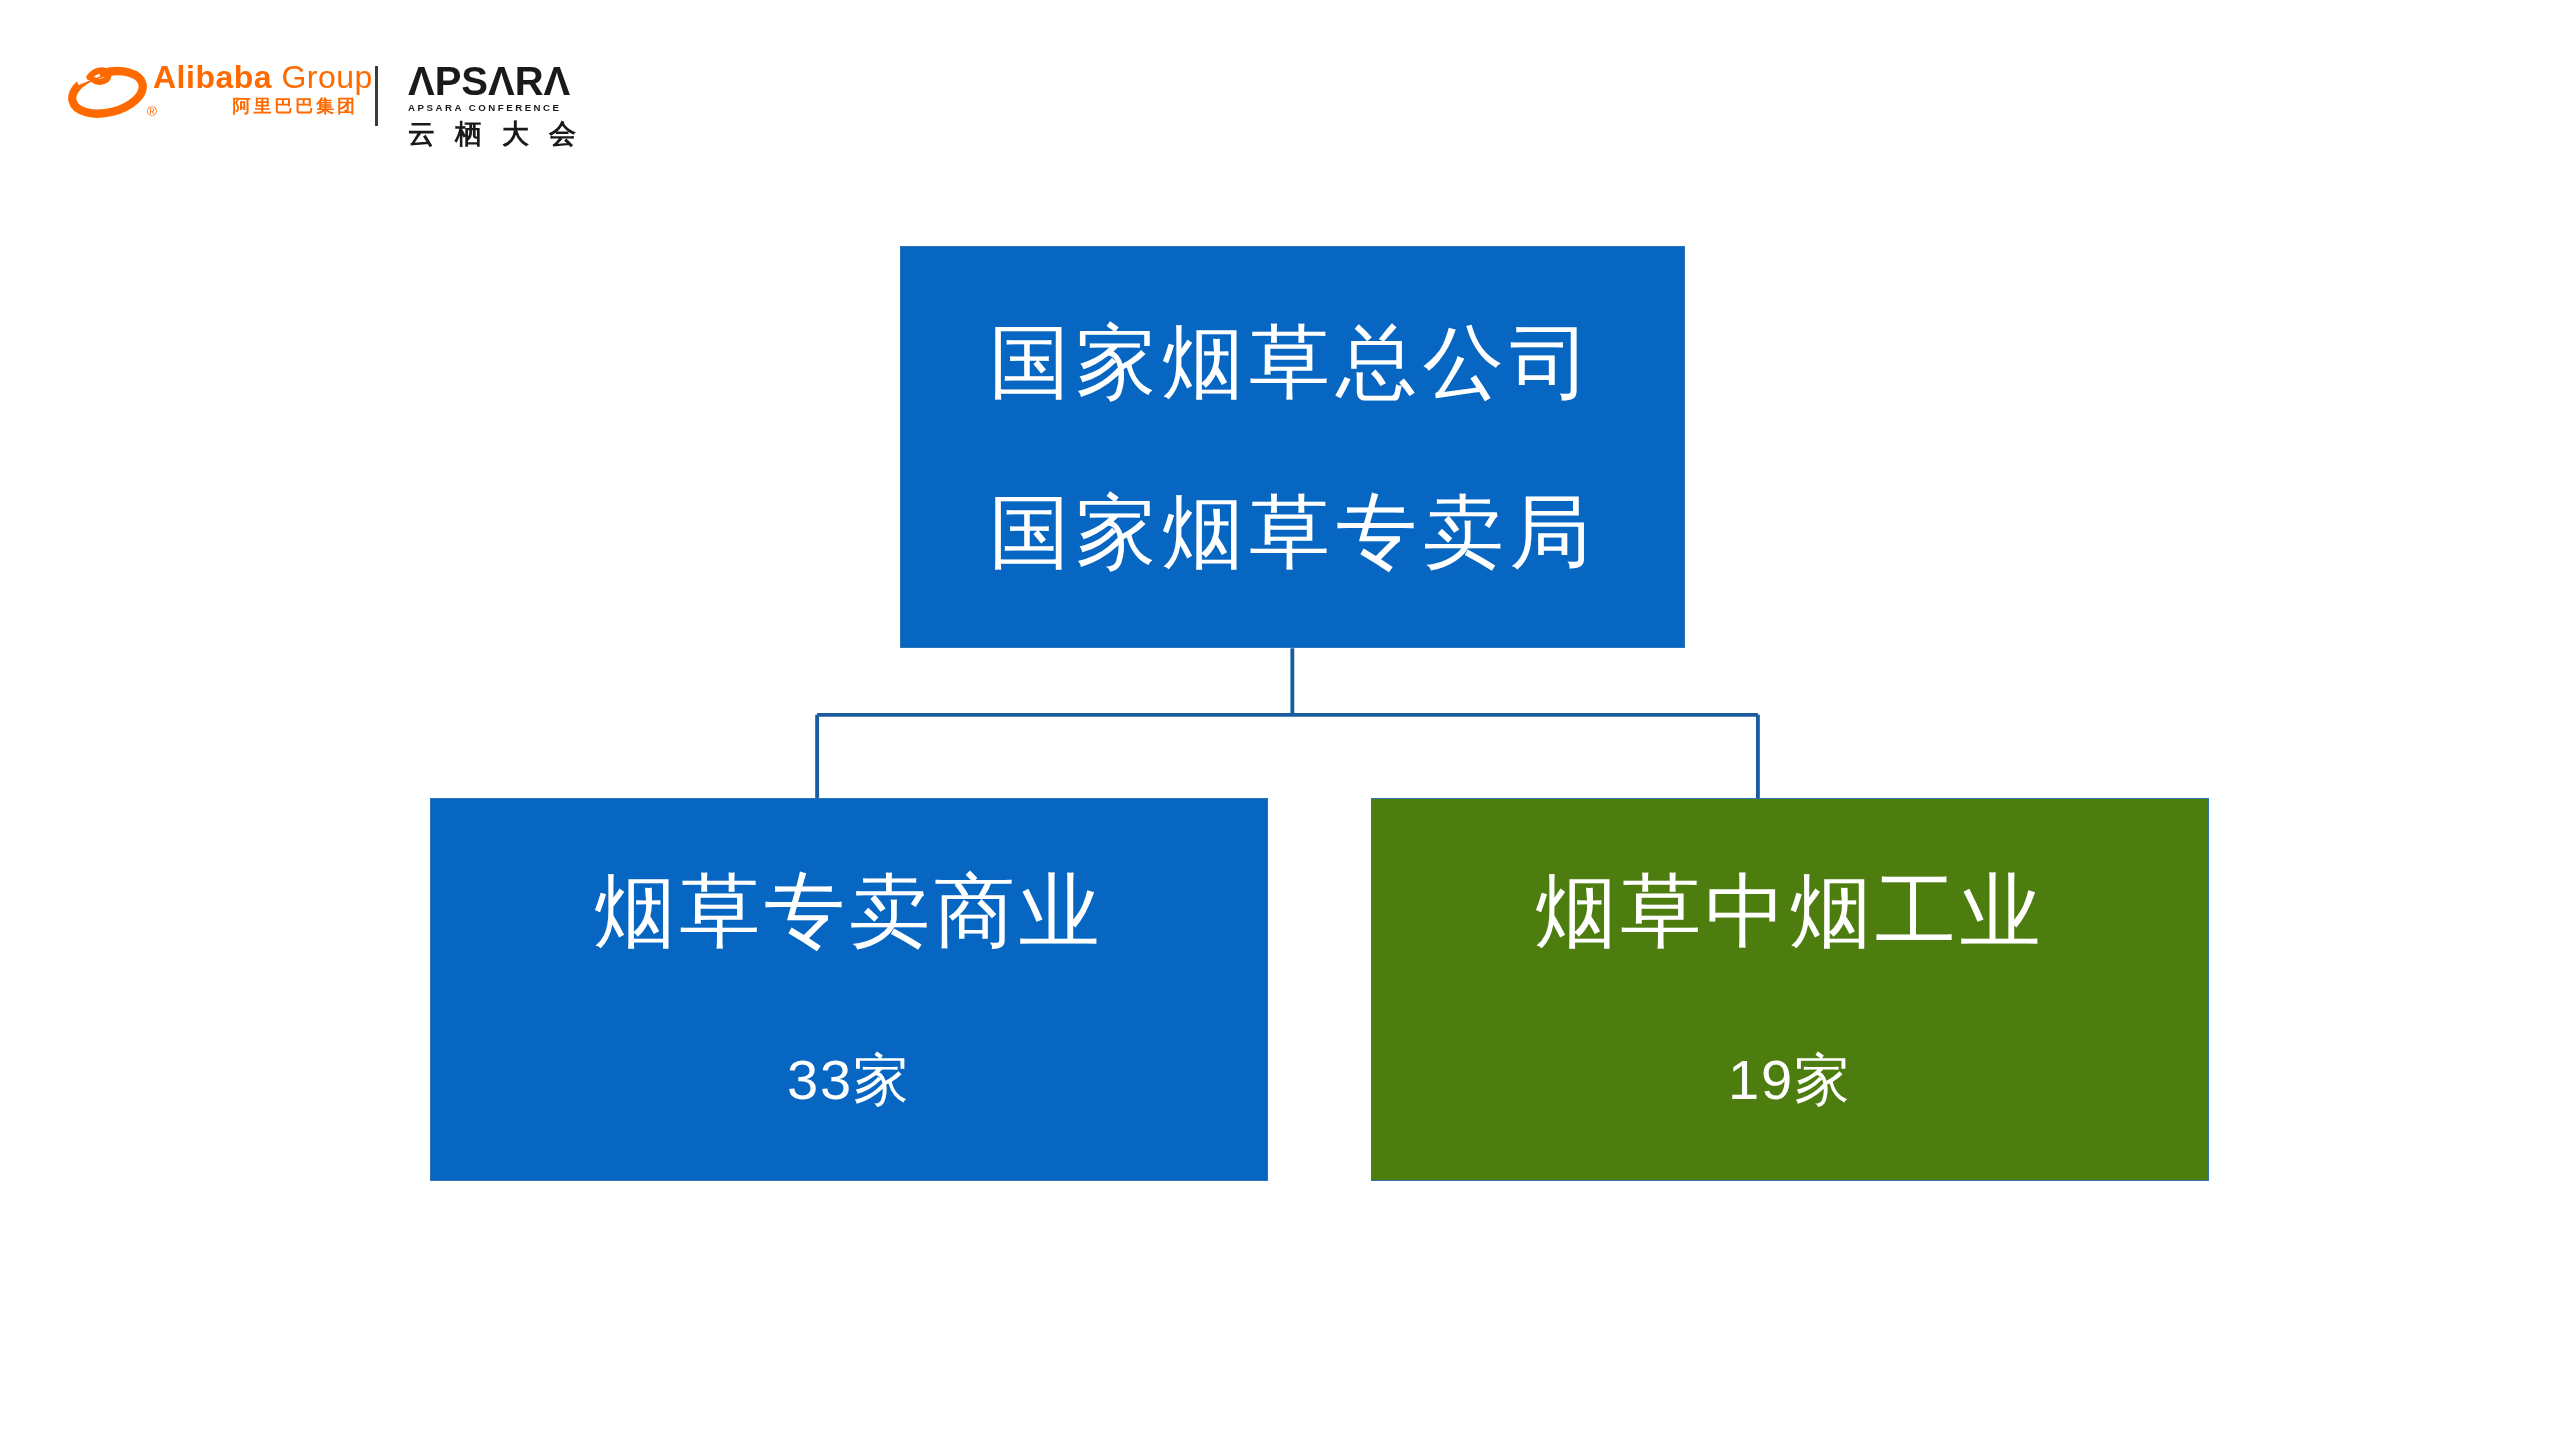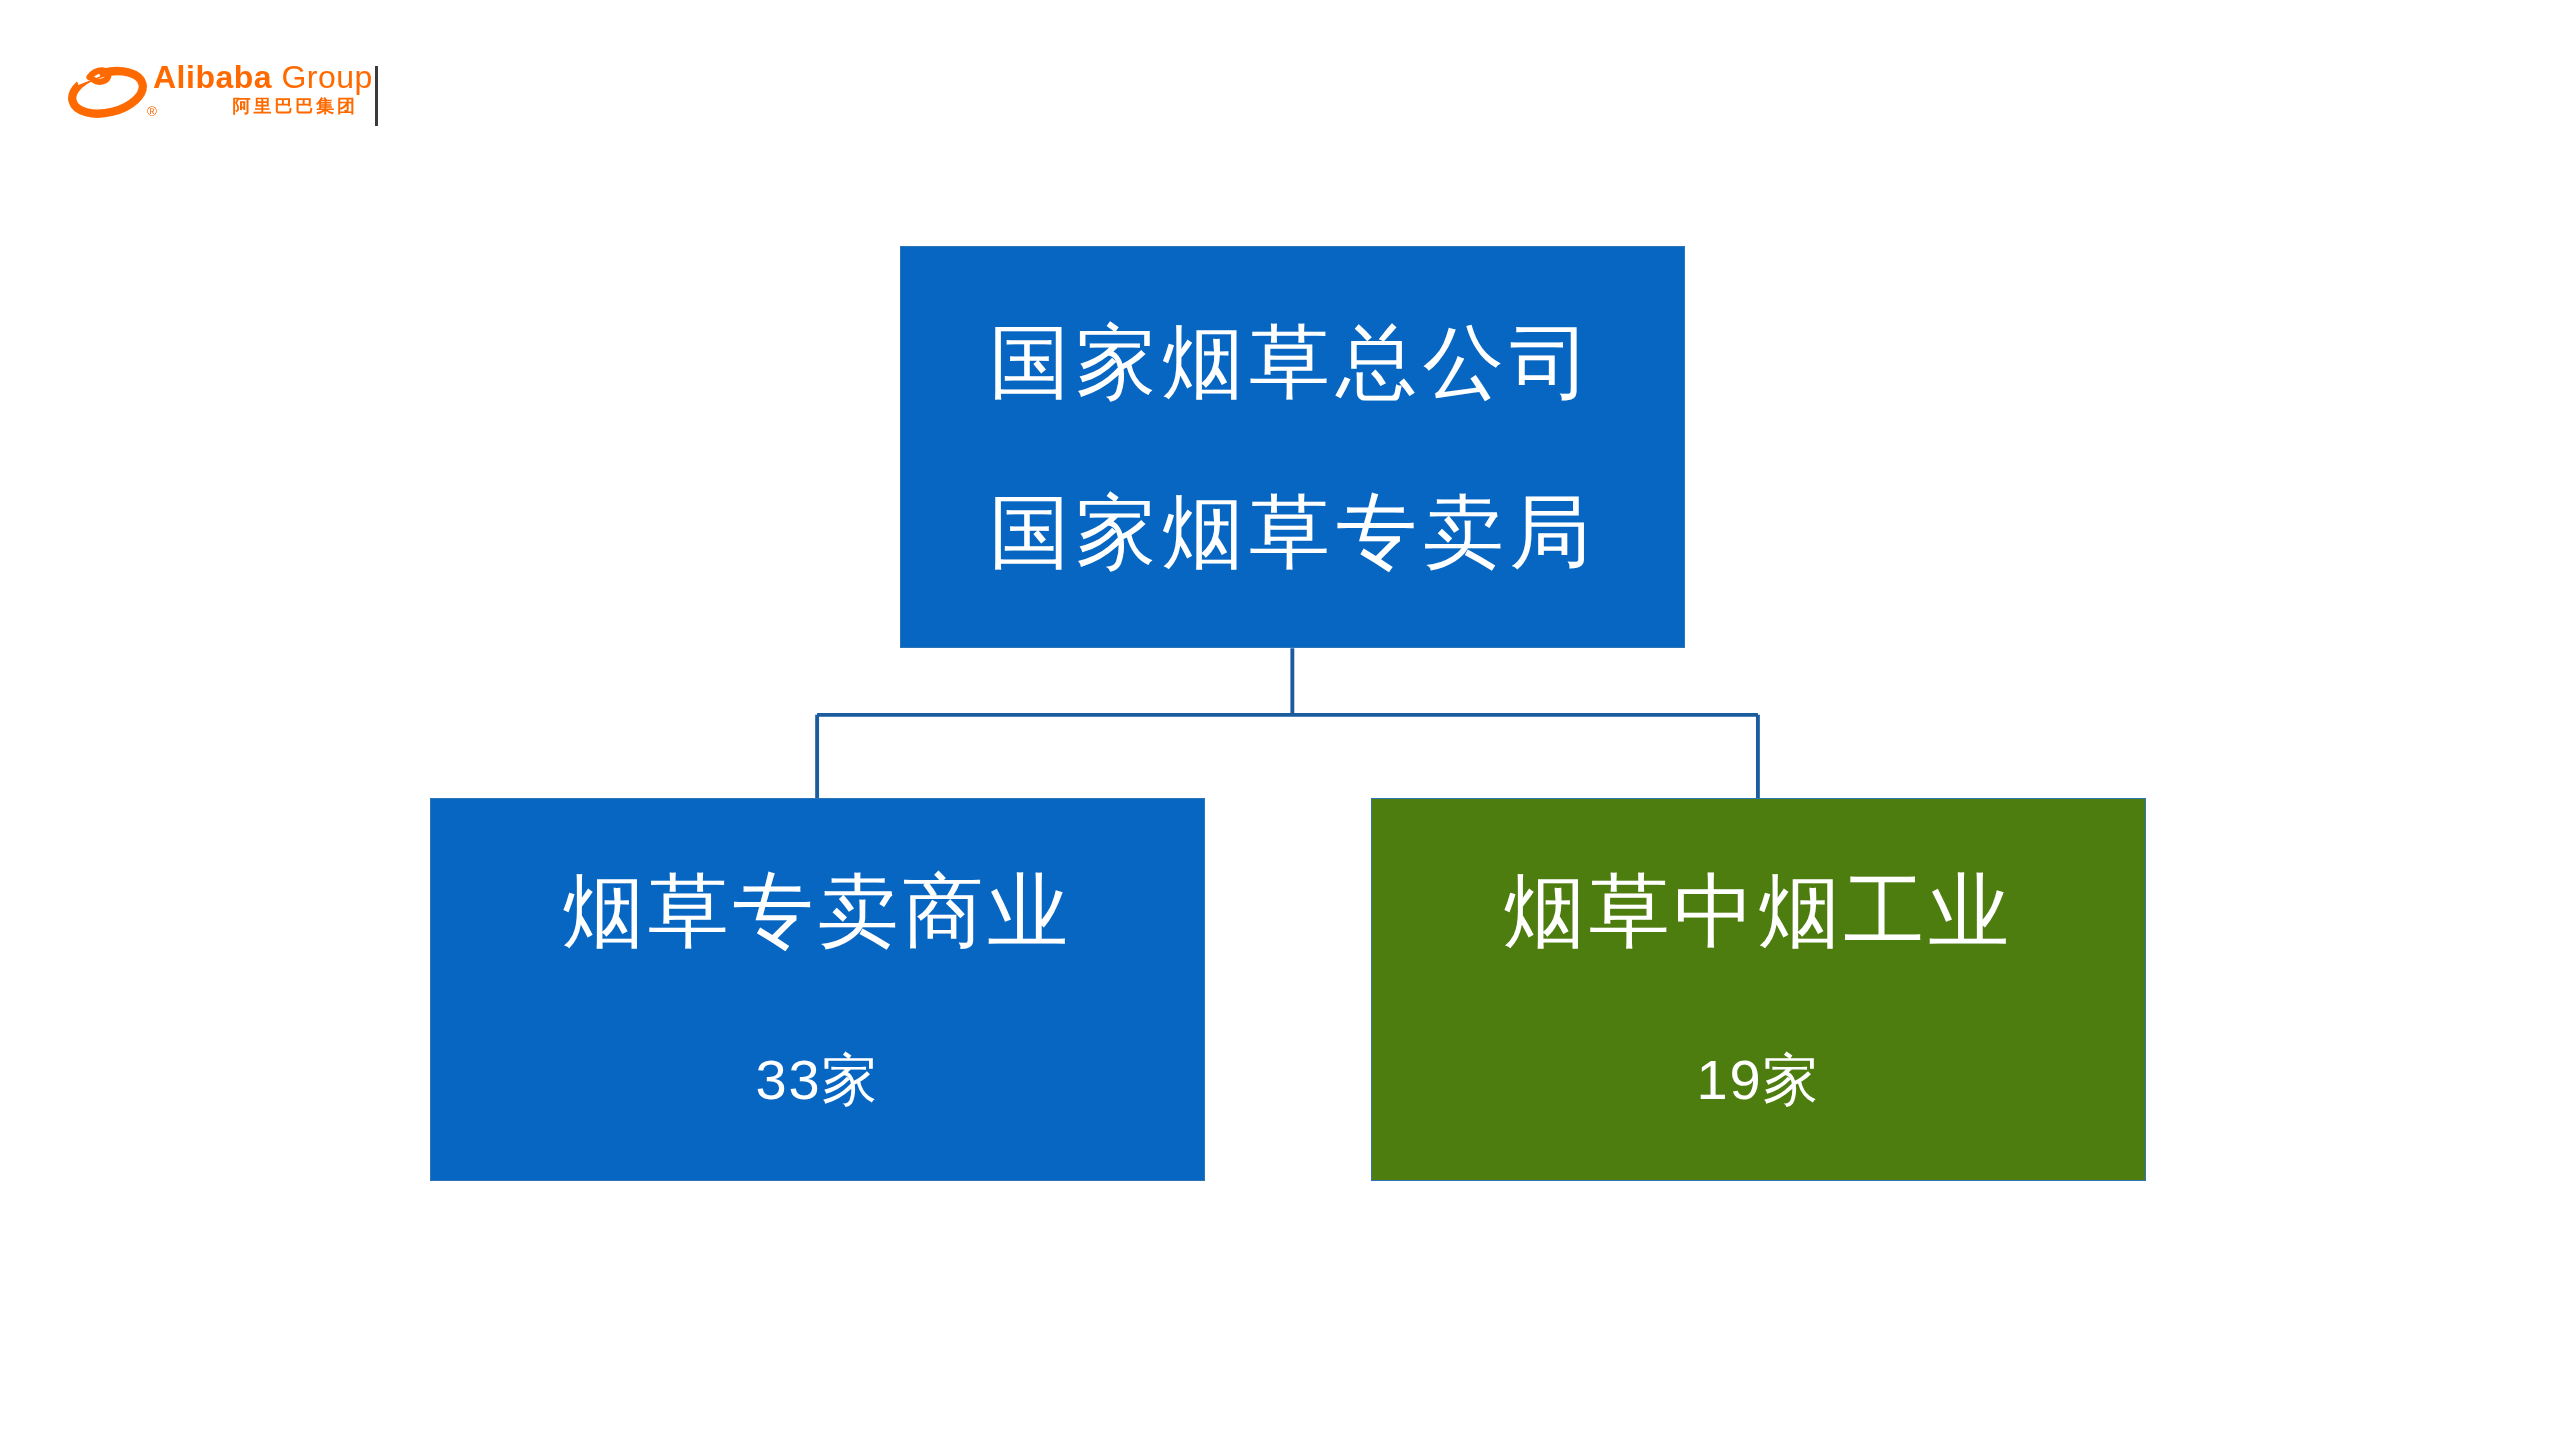--- a/index.html
+++ b/index.html
@@ -35,21 +35,21 @@
     flex-direction: column;
     align-items: center;
     justify-content: center;
     color: #ffffff;
     background: #0666C2;
     border: 1.9px solid #2E75B6;
     text-align: center;
   }
   .node-root { left: 900px; top: 246px; width: 785px; height: 402px; gap: 89px; }
   .node-root .node-line { font-size: 81px; line-height: 1; letter-spacing: 5.8px; white-space: nowrap; }
-  .node-child { top: 798px; width: 775px; height: 383px; gap: 100px; }
+  .node-child { top: 798px; width: 838px; height: 383px; gap: 100px; }
   .node-child-left { left: 430px; }
   .node-child-right { left: 1371px; }
   .node-title { font-size: 81px; line-height: 1; letter-spacing: 3.9px; white-space: nowrap; }
   .node-count { font-size: 56px; line-height: 1; letter-spacing: 1.9px; white-space: nowrap; }
 </style>
 </head>
 <body>
 
 <div class="slide">
 
@@ -61,20 +61,25 @@
     </svg>
     <span class="reg-mark">®</span>
     <div class="alibaba-text">
       <div class="alibaba-en">
         <span class="b">Alibaba</span>
         <span>Group</span>
       </div>
       <div class="alibaba-cn">阿里巴巴集团</div>
     </div>
     <div class="logo-divider"></div>
+    <div class="apsara">
+      <div class="apsara-wordmark">ΛPSΛRΛ</div>
+      <div class="apsara-sub">APSARA CONFERENCE</div>
+      <div class="apsara-cn">云栖大会</div>
+    </div>
   </div>
 
   <svg class="connectors" aria-hidden="true" viewBox="0 0 2667 1500" width="2576" height="1449">
     <path d="M1338,671 L1338,740 M846,740 L1820,740 M846,740 L846,826 M1820,740 L1820,826" fill="none" stroke-width="4" stroke="#1B5C9F"></path>
   </svg>
 
   <div class="node node-root" style="background-color: rgb(6, 102, 194);">
     <div class="node-line">国家烟草总公司</div>
     <div class="node-line">国家烟草专卖局</div>
   </div>

